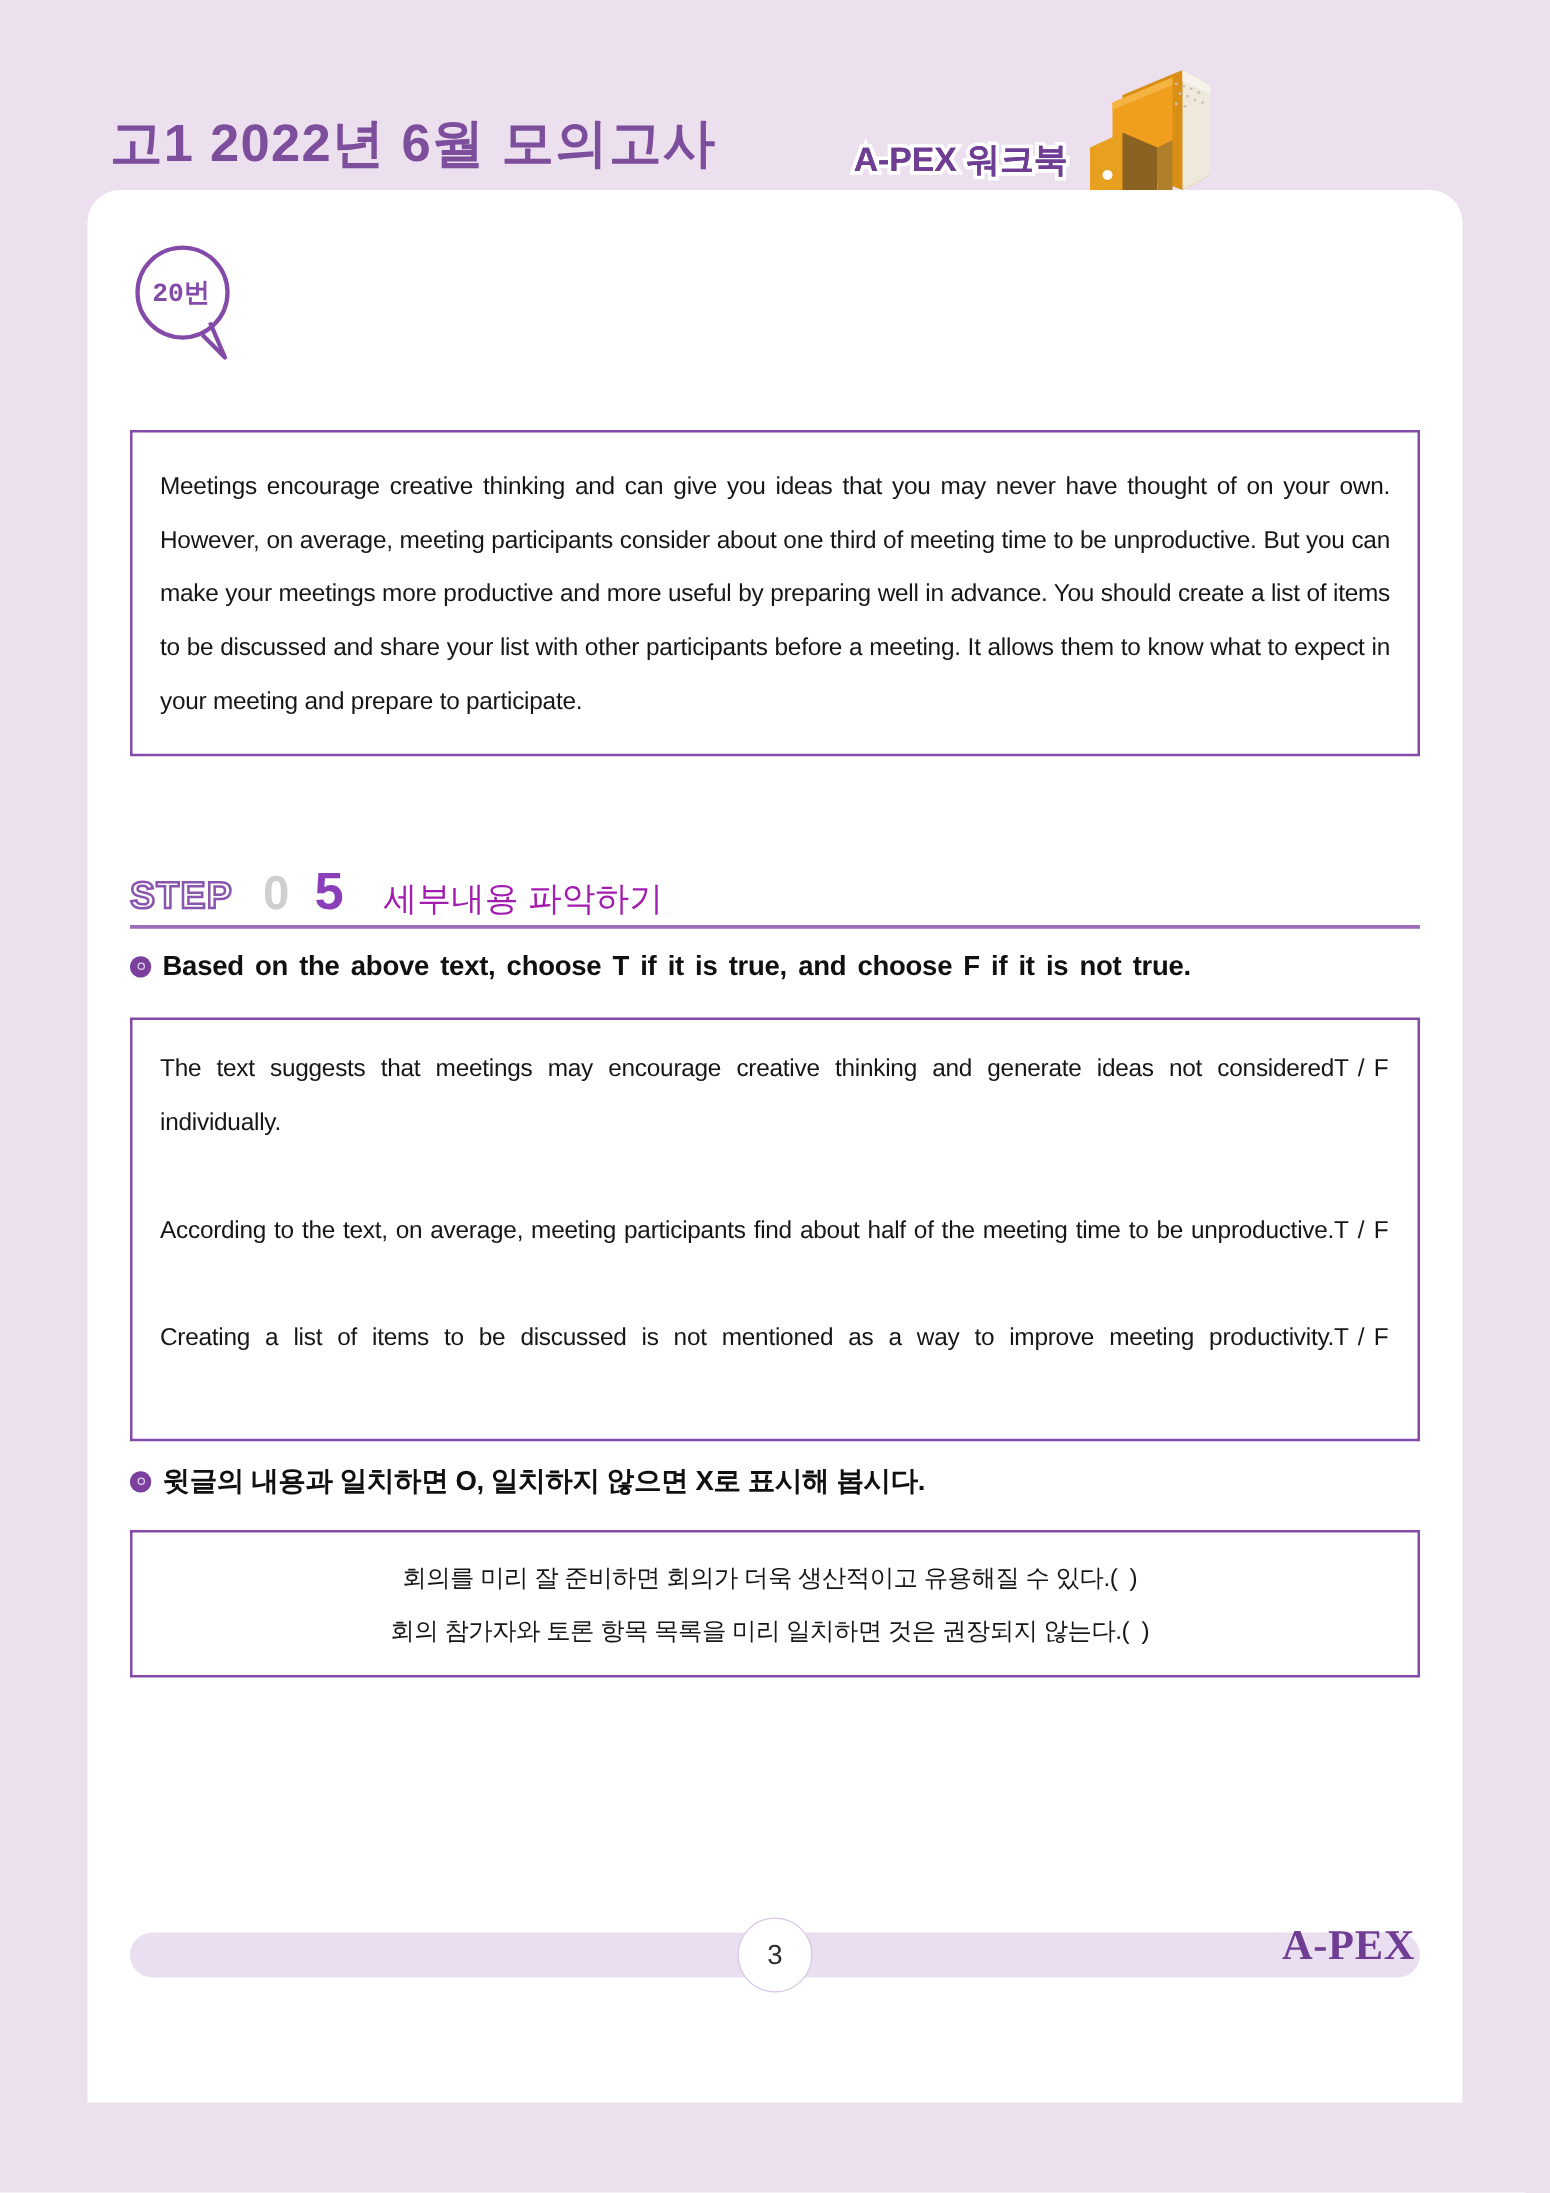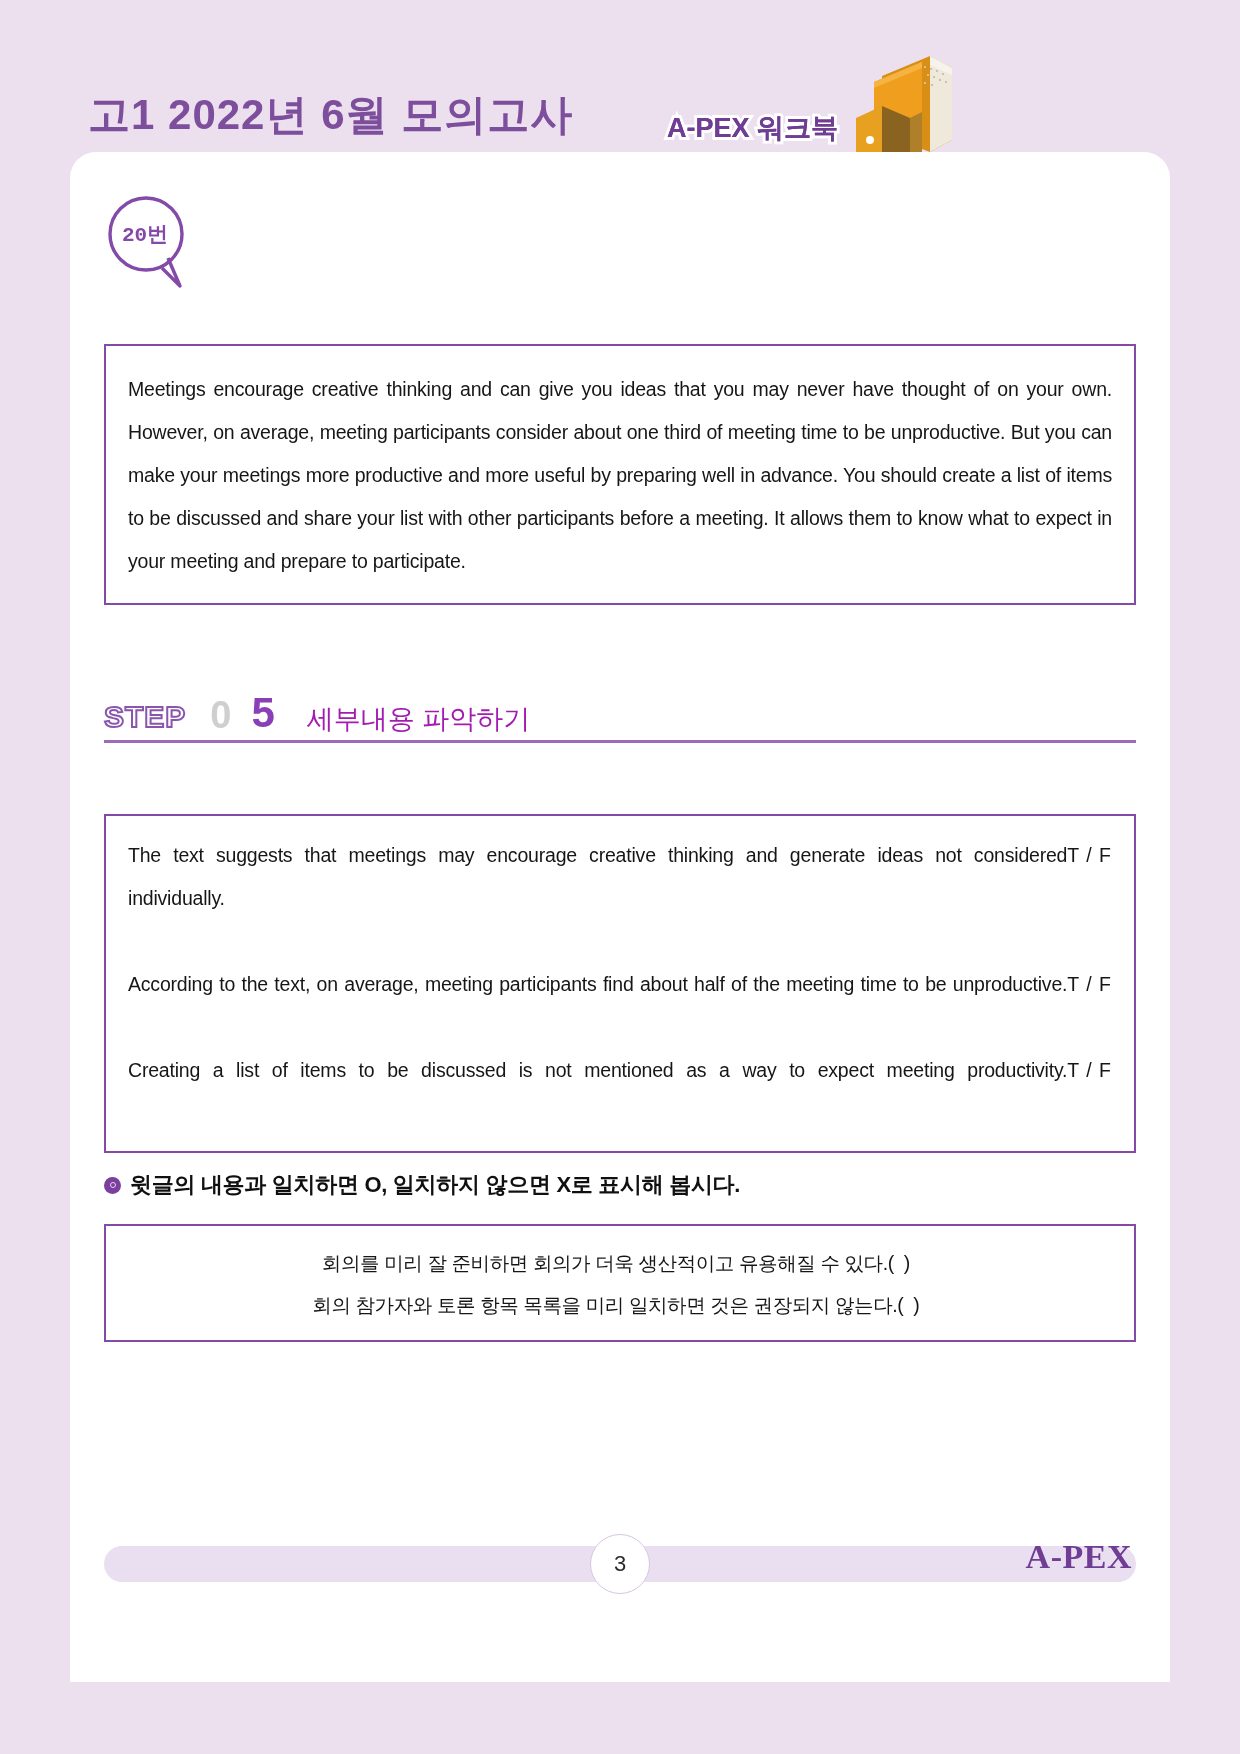--- a/index.html
+++ b/index.html
@@ -14,20 +14,21 @@
     position: relative;
     overflow: hidden;
   }
 
   
   .page-header {
     position: absolute;
     left: 0; top: 0;
     width: 1140px;
     height: 160px;
+    padding-left: 16px;
   }
   .header-title {
     position: absolute;
     left: 88px;
     top: 94px;
     font-size: 42px;
     font-weight: bold;
     color: #7c4e9c;
     letter-spacing: 1px;
     line-height: 1;
@@ -370,33 +371,37 @@
   <div class="step-header">
     <div class="step-row">
       <span class="step-word">STEP</span>
       <span class="step-num-zero">0</span>
       <span class="step-num-five">5</span>
       <span class="step-title">세부내용 파악하기</span>
     </div>
     <div class="step-rule"></div>
   </div>
 
+  <div class="q-instruction" style="top:608px;">
+    <span class="q-bullet"></span>
+    <span class="q-text-en">Based on the above text, choose T if it is true, and choose F if it is not true.</span>
+  </div>
 
   <div class="tf-box" style="top:662px;">
     <div class="tf-item">
       <span class="tf-mark">T / F</span>
       <span>The text suggests that meetings may encourage creative thinking and generate ideas not considered individually.</span>
     </div>
     <div class="tf-item">
       <span class="tf-mark">T / F</span>
       <span>According to the text, on average, meeting participants find about half of the meeting time to be unproductive.</span>
     </div>
     <div class="tf-item">
       <span class="tf-mark">T / F</span>
-      <span>Creating a list of items to be discussed is not mentioned as a way to expect meeting productivity.</span>
+      <span>Creating a list of items to be discussed is not mentioned as a way to improve meeting productivity.</span>
     </div>
   </div>
 
   <div class="q-instruction" style="top:1018px;text-align:center;">
     <span class="q-bullet"></span>
     <span class="q-text-ko">윗글의 내용과 일치하면 O, 일치하지 않으면 X로 표시해 봅시다.</span>
   </div>
 
   <div class="ox-box" style="top:1072px;">
     <div class="ox-row">

